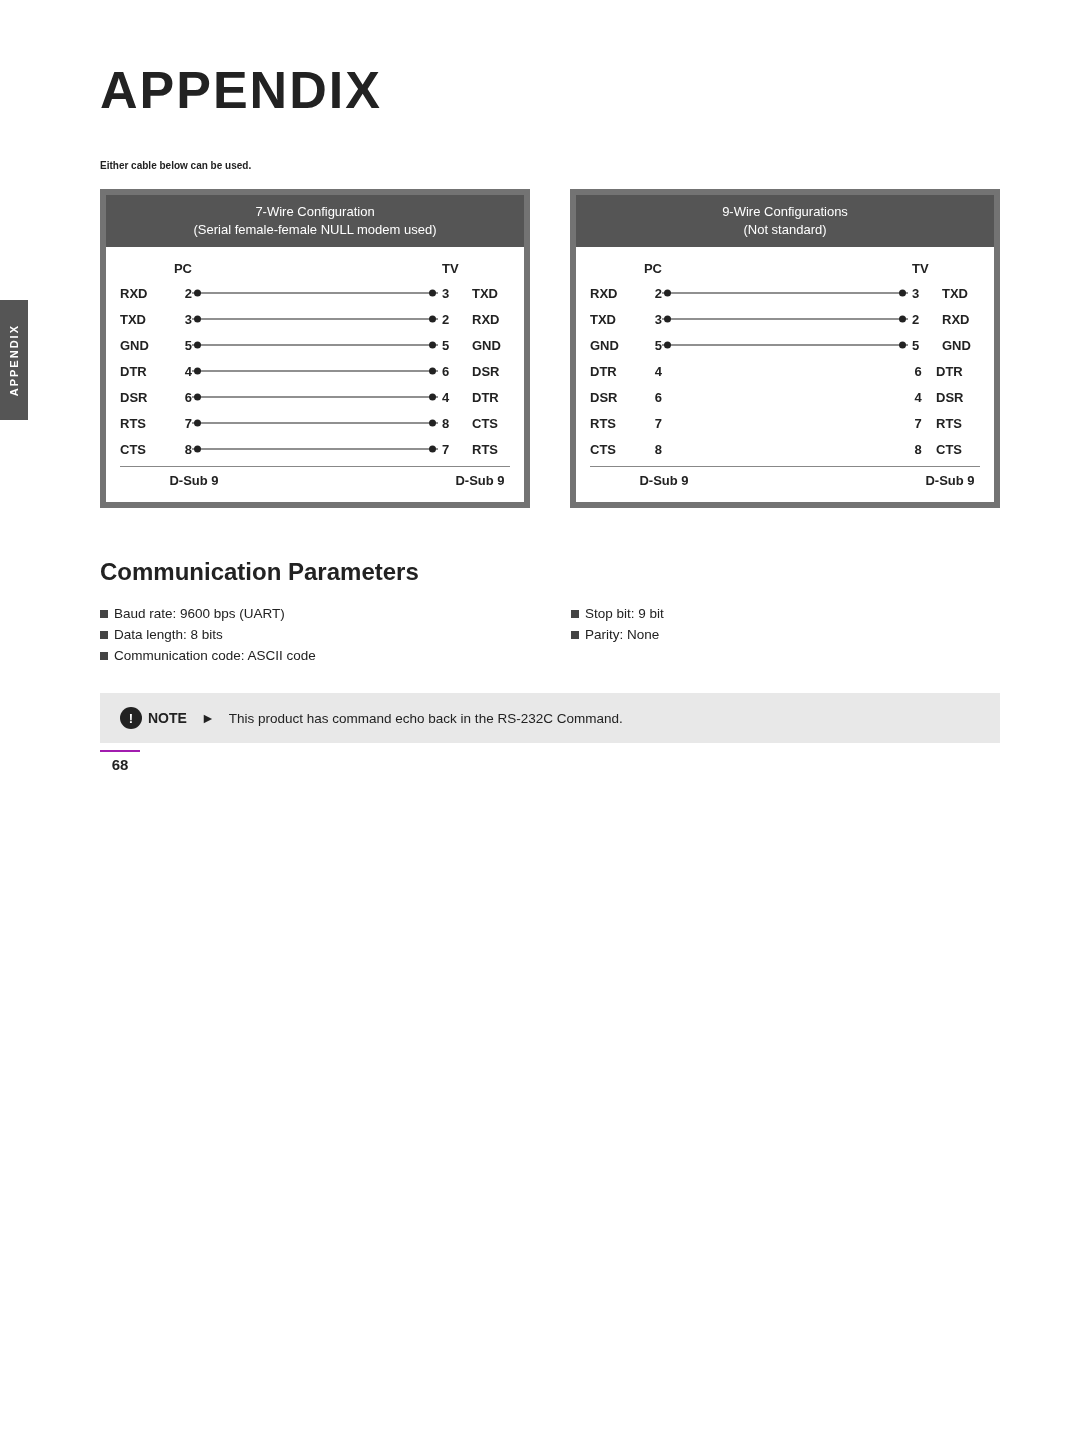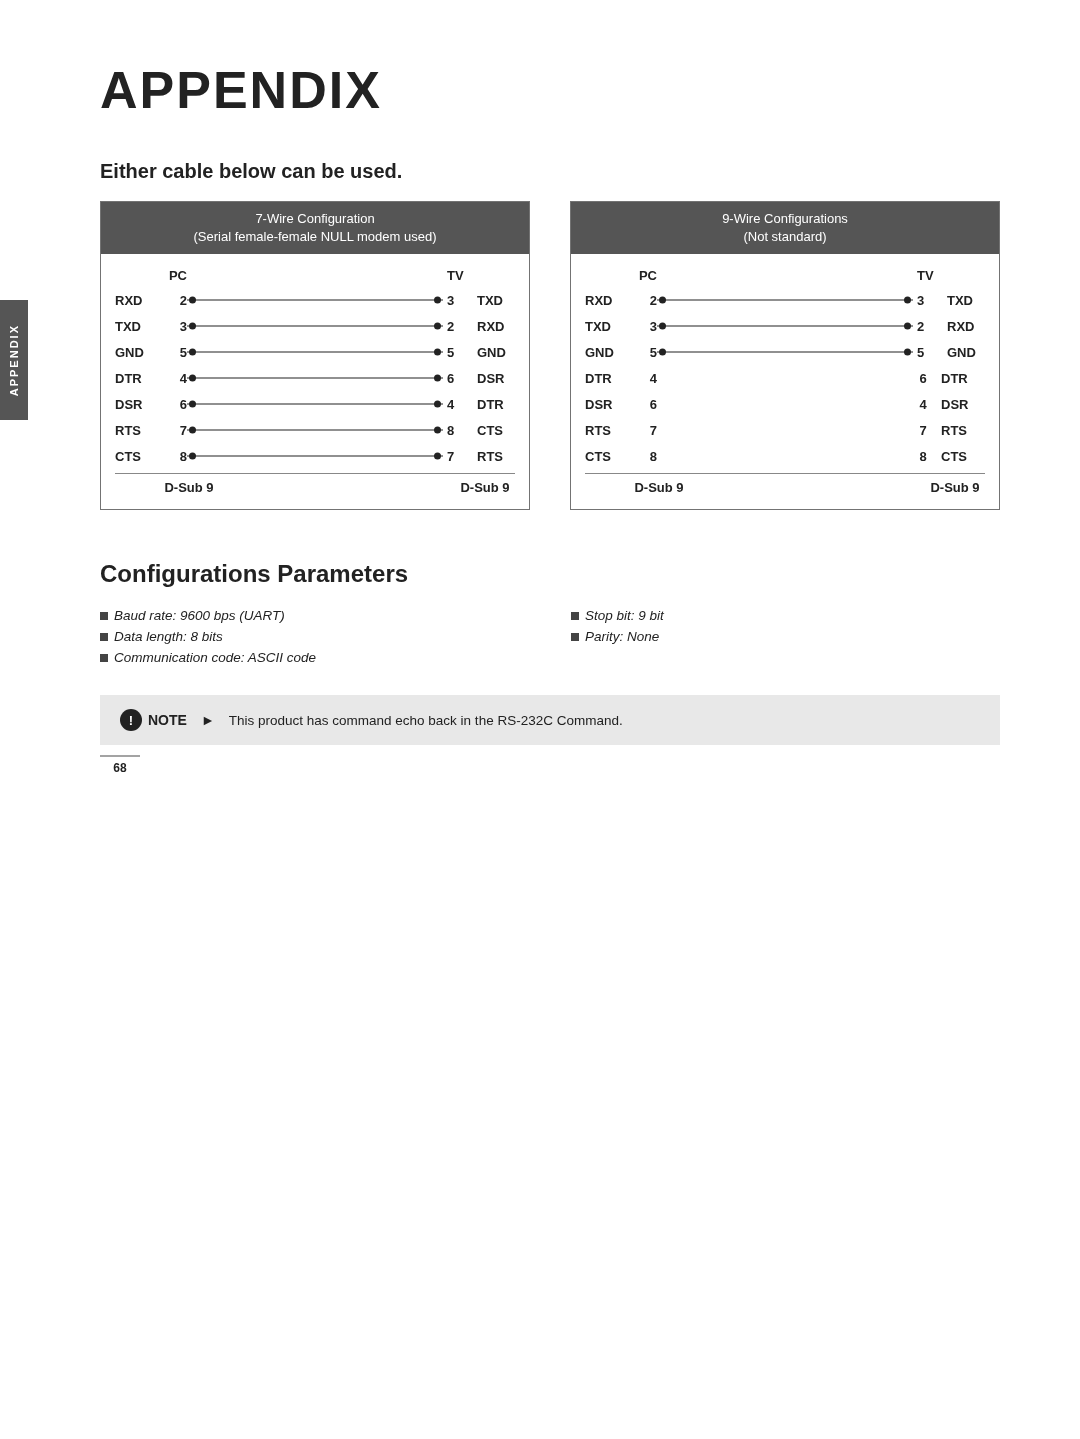--- a/index.html
+++ b/index.html
@@ -27,36 +27,36 @@
 
     .section-title {
       font-size: 24px;
       font-weight: 700;
       color: #222;
       margin-bottom: 20px;
       border-bottom: none;
     }
 
     .subtitle-bold {
-      font-size: 20px;
+      font-size: 10px;
       font-weight: 700;
       margin-bottom: 18px;
       color: #222;
     }
 
     
     .wiring-section {
       display: flex;
       gap: 40px;
       margin-bottom: 50px;
     }
 
     .wiring-box {
       flex: 1;
-      border: 1px solid #737373;
+      border: 6px solid #737373;
     }
 
     .wiring-header {
       background: #555;
       color: #fff;
       text-align: center;
       padding: 8px 10px;
       font-size: 13px;
       line-height: 1.4;
     }
@@ -156,21 +156,20 @@
     
     .comm-params-section {
       margin-bottom: 30px;
     }
 
     .comm-params-grid {
       display: grid;
       grid-template-columns: 1fr 1fr;
       gap: 6px 42px;
       margin-top: 12px;
-      font-style: italic;
     }
 
     .param-item {
       display: flex;
       align-items: flex-start;
       font-size: 13.5px;
       color: #222;
       gap: 6px;
     }
 
@@ -241,24 +240,24 @@
       letter-spacing: 2px;
       writing-mode: vertical-rl;
       transform: rotate(180deg);
       text-transform: uppercase;
     }
 
     .page-number {
       position: absolute;
       bottom: 30px;
       left: 100px;
-      font-size: 12px;
+      font-size: 15px;
       font-weight: 700;
       color: #222;
-      border-top: 2px solid #a3a3a3;
+      border-top: 2px solid #a21caf;
       padding-top: 4px;
       width: 40px;
       text-align: center;
     }
   </style>
 </head>
 <body>
 
 <div class="page-container">
 
@@ -462,21 +461,21 @@
           <div style="width:60px; text-align:center;">D-Sub 9</div>
           <div style="flex:1;"></div>
           <div style="width:60px; text-align:center;">D-Sub 9</div>
         </div>
       </div>
     </div>
 
   </div>
 
   <div class="comm-params-section">
-    <h2 class="section-title">Configurations Parameters</h2>
+    <h2 class="section-title">Communication Parameters</h2>
     <div class="comm-params-grid">
 
       <div class="param-item">
         <div class="param-bullet"></div>
         <span>Baud rate: 9600 bps (UART)</span>
       </div>
       <div class="param-item">
         <div class="param-bullet"></div>
         <span>Stop bit: 9 bit</span>
       </div>

